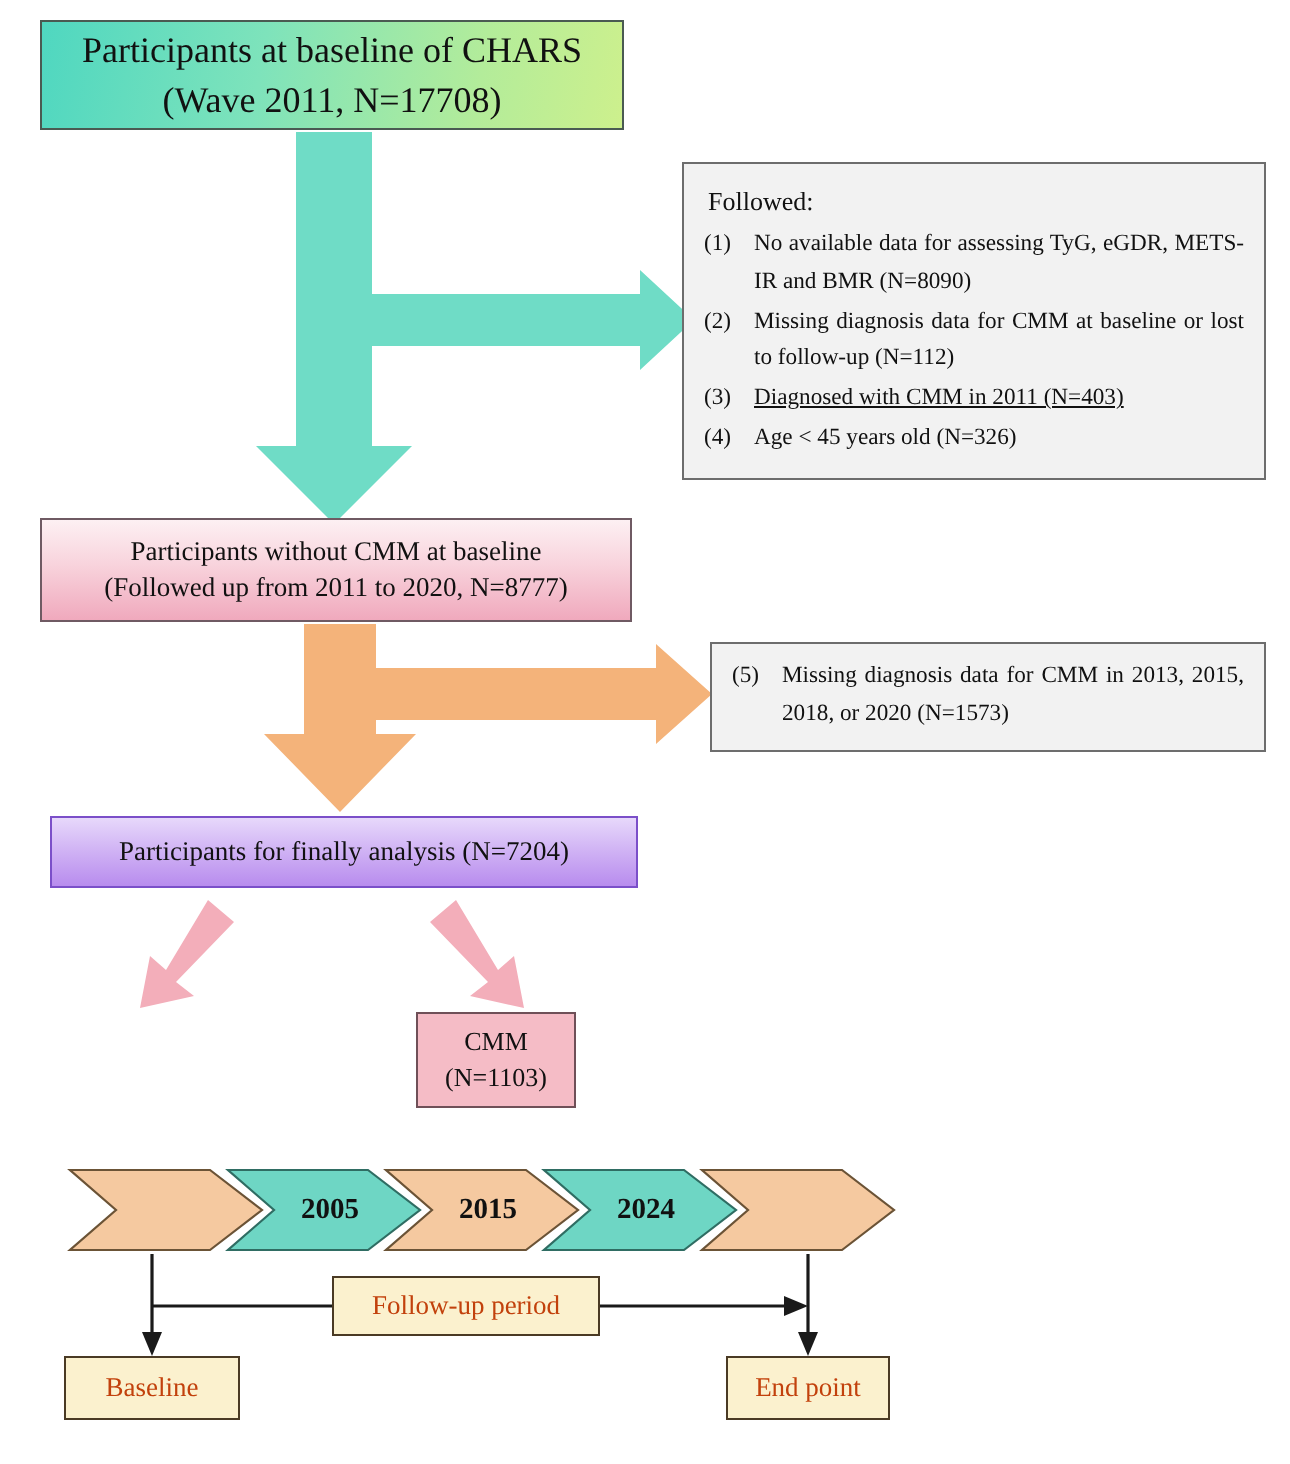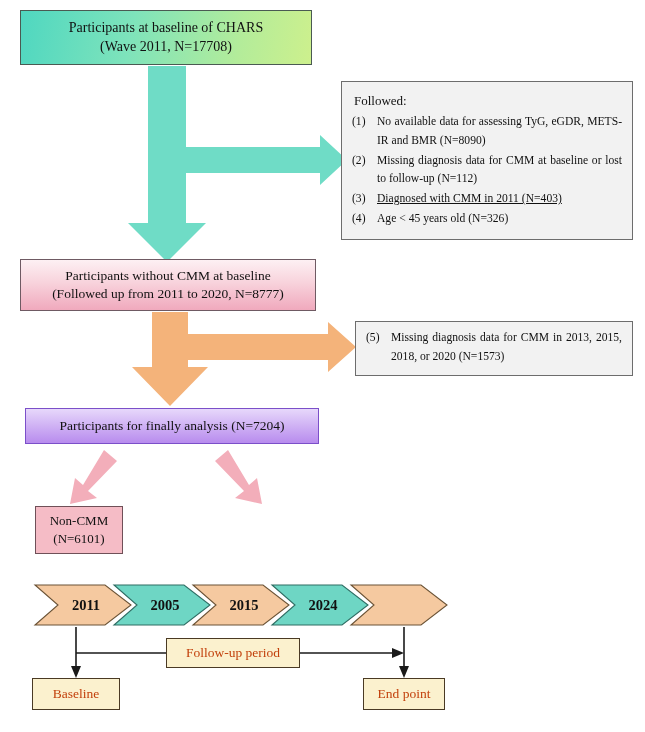--- a/index.html
+++ b/index.html
@@ -26,21 +26,21 @@
     color: #111111;
     line-height: 1.35;
   }
   .box .ln { display: block; white-space: nowrap; }
 
   
   #box-baseline {
     left: 20px; top: 10px; width: 292px; height: 55px;
     border: 1.5px solid #4a5a52;
     background: linear-gradient(100deg, #4fd7c0 0%, #7ee3bb 38%, #b3ec9a 75%, #cdf08d 100%);
-    font-size: 14px;
+    font-size: 18px;
   }
 
   
   #box-nocmm {
     left: 20px; top: 259px; width: 296px; height: 52px;
     border: 1.5px solid #6f5a63;
     background: linear-gradient(180deg, #fdf0f3 0%, #f8d3dc 45%, #f0a9bd 100%);
     font-size: 13.5px;
   }
 
@@ -155,23 +155,20 @@
   </svg>
 
   <svg class="overlay" viewBox="0 0 645 732">
     <polygon points="35,585 105,585 131,605 105,625 35,625 58,605" fill="#f5c9a0" stroke="#6b5336" stroke-width="1.1"></polygon>
     <polygon points="114,585 184,585 210,605 184,625 114,625 137,605" fill="#6ed6c4" stroke="#2f6d63" stroke-width="1.1"></polygon>
     <polygon points="193,585 263,585 289,605 263,625 193,625 216,605" fill="#f5c9a0" stroke="#6b5336" stroke-width="1.1"></polygon>
     <polygon points="272,585 342,585 368,605 342,625 272,625 295,605" fill="#6ed6c4" stroke="#2f6d63" stroke-width="1.1"></polygon>
     <polygon points="351,585 421,585 447,605 421,625 351,625 374,605" fill="#f5c9a0" stroke="#6b5336" stroke-width="1.1"></polygon>
   </svg>
 
-  <div class="chev" style="left:35px; width:96px;">
-    <span>2011</span>
-  </div>
   <div class="chev" style="left:114px; width:96px;">
     <span>2005</span>
   </div>
   <div class="chev" style="left:193px; width:96px;">
     <span>2015</span>
   </div>
   <div class="chev" style="left:272px; width:96px;">
     <span>2024</span>
   </div>
 
@@ -182,25 +179,25 @@
 
   <div class="box" id="box-nocmm">
     <span class="ln">Participants without CMM at baseline</span>
     <span class="ln">(Followed up from 2011 to 2020, N=8777)</span>
   </div>
 
   <div class="box" id="box-final">
     <span class="ln">Participants for finally analysis (N=7204)</span>
   </div>
 
-  <div class="box outcome" id="box-noncmm">
-    <span class="ln">Non-CMM</span>
-    <span class="ln">(N=6101)</span>
-  </div>
-
+
+  <div class="box outcome" id="box-cmm">
+    <span class="ln">CMM</span>
+    <span class="ln">(N=1103)</span>
+  </div>
 
   <div class="excl-panel" id="excl-1">
     <div class="excl-title">Followed:</div>
     <div class="excl-item">
       <span class="excl-num">(1)</span>
       <span class="excl-txt">No available data for assessing TyG, eGDR, METS-IR and BMR (N=8090)</span>
     </div>
     <div class="excl-item">
       <span class="excl-num">(2)</span>
       <span class="excl-txt">Missing diagnosis data for CMM at baseline or lost to follow-up (N=112)</span>

